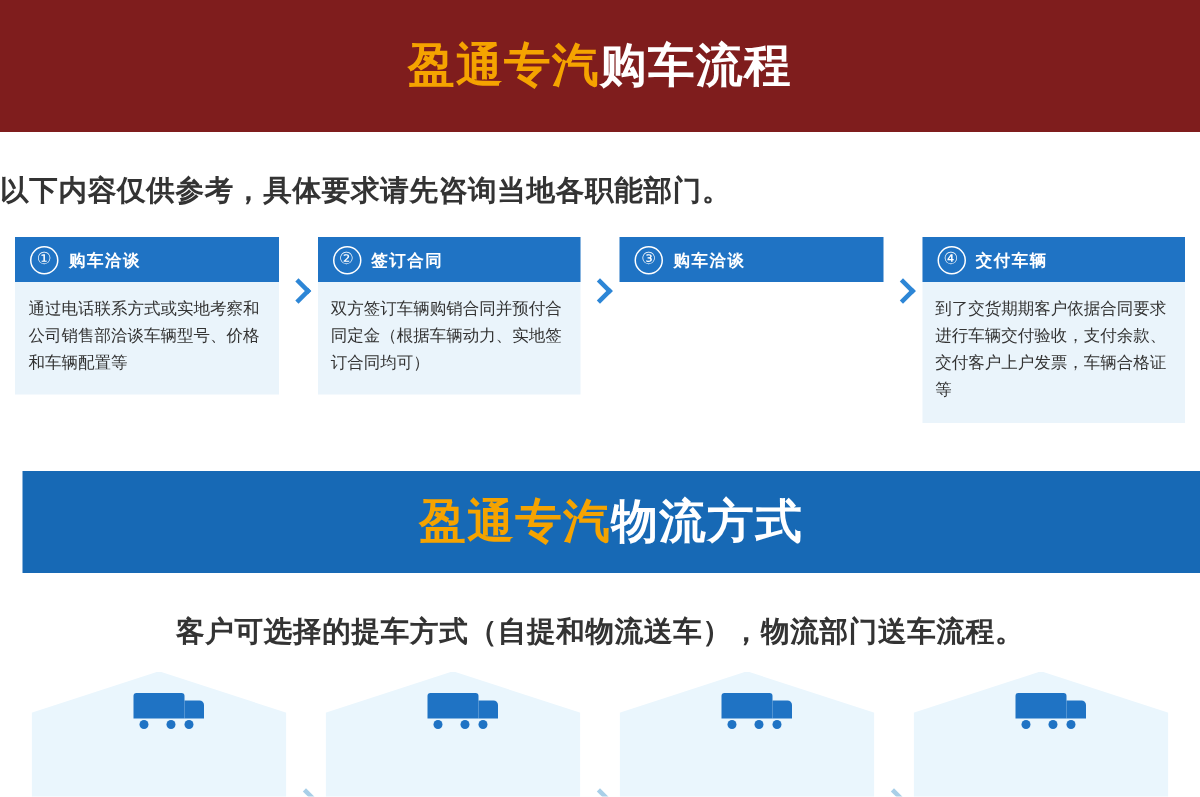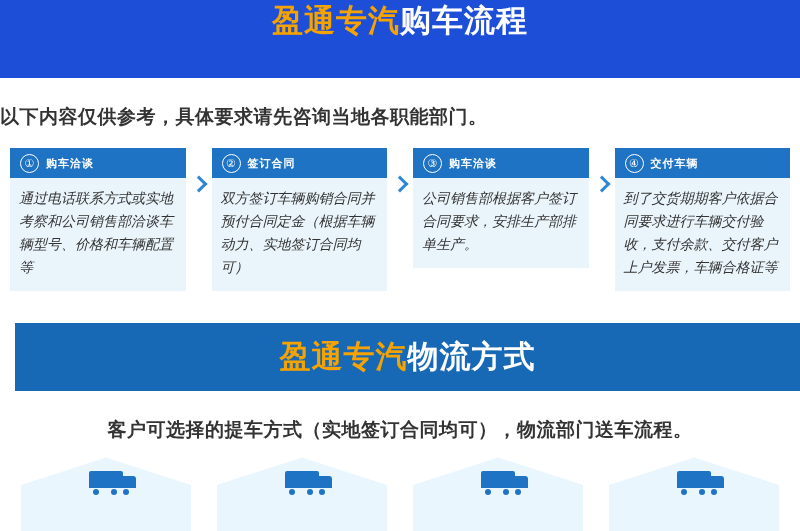--- a/index.html
+++ b/index.html
@@ -15,24 +15,24 @@
     color: #333;
   }
   .page {
     position: relative;
     width: 800px;
     height: 531px;
   }
 
   
   .banner {
-    background: #1d4ed8;
-    height: 78px;
-    display: flex;
-    align-items: flex-start;
+    background: #7f1d1d;
+    height: 88px;
+    display: flex;
+    align-items: center;
     justify-content: center;
   }
   .banner-title {
     font-size: 31px;
     font-weight: bold;
     letter-spacing: 1px;
     white-space: nowrap;
   }
   .banner-title .hl {
     color: #f5a300;
@@ -82,27 +82,26 @@
     line-height: 1;
     margin-right: 7px;
     flex: none;
   }
   .flow-head-label {
     font-size: 11px;
     font-weight: bold;
     letter-spacing: 1px;
   }
   .flow-body {
-    font-size: 14px;
+    font-size: 11px;
     line-height: 1.65;
     color: #333;
     padding: 9px 4px 12px 9px;
     min-height: 72px;
     box-sizing: border-box;
-    font-style: italic;
   }
   .flow-arrow {
     width: 26px;
     flex: none;
     display: flex;
     align-items: center;
     justify-content: center;
     padding-top: 30px;
     color: #2d86d6;
     font-size: 22px;
@@ -254,21 +253,20 @@
 
     <div class="flow-arrow">
         <span class="chev"></span>
       </div>
 
     <div class="flow-card">
       <div class="flow-head">
         <span class="circle-num">③</span>
         <span class="flow-head-label">购车洽谈</span>
       </div>
-      <div class="flow-body">公司销售部根据客户签订合同要求，安排生产部排单生产。</div>
     </div>
 
     <div class="flow-arrow">
         <span class="chev"></span>
       </div>
 
     <div class="flow-card">
       <div class="flow-head">
         <span class="circle-num">④</span>
         <span class="flow-head-label">交付车辆</span>
@@ -277,21 +275,21 @@
     </div>
 
   </div>
 
   <div class="banner2">
     <div class="banner-title">
       <span class="hl">盈通专汽</span><span class="wt">物流方式</span>
     </div>
   </div>
 
-  <div class="subtitle2">客户可选择的提车方式（实地签订合同均可），物流部门送车流程。</div>
+  <div class="subtitle2">客户可选择的提车方式（自提和物流送车），物流部门送车流程。</div>
 
   <div class="ship-row">
 
     <div class="ship-item">
       <div class="ship-pent">
         <div class="truck">
           <div class="body">
               <span class="cab"></span>
             </div>
           <div class="wheels">

